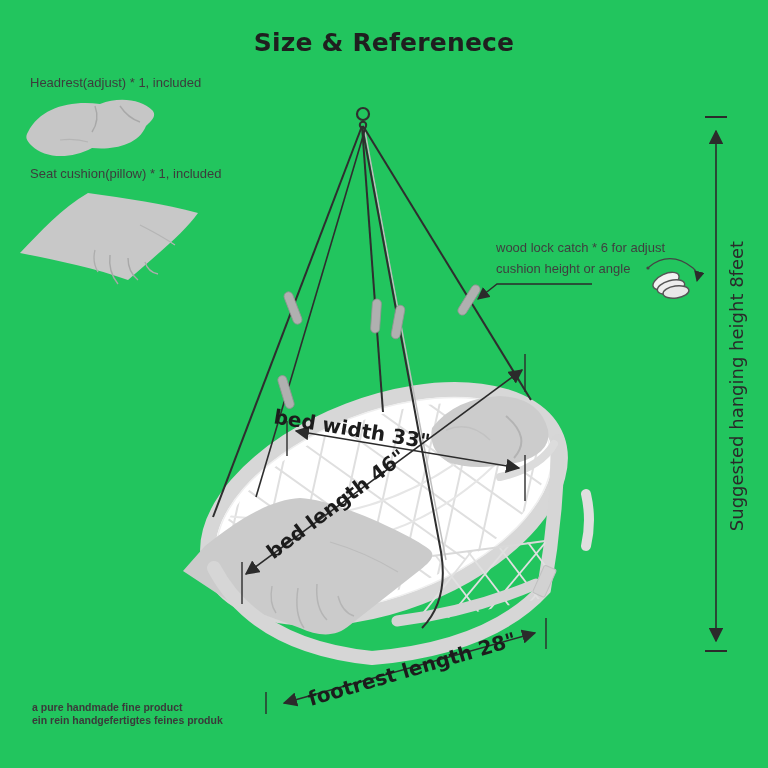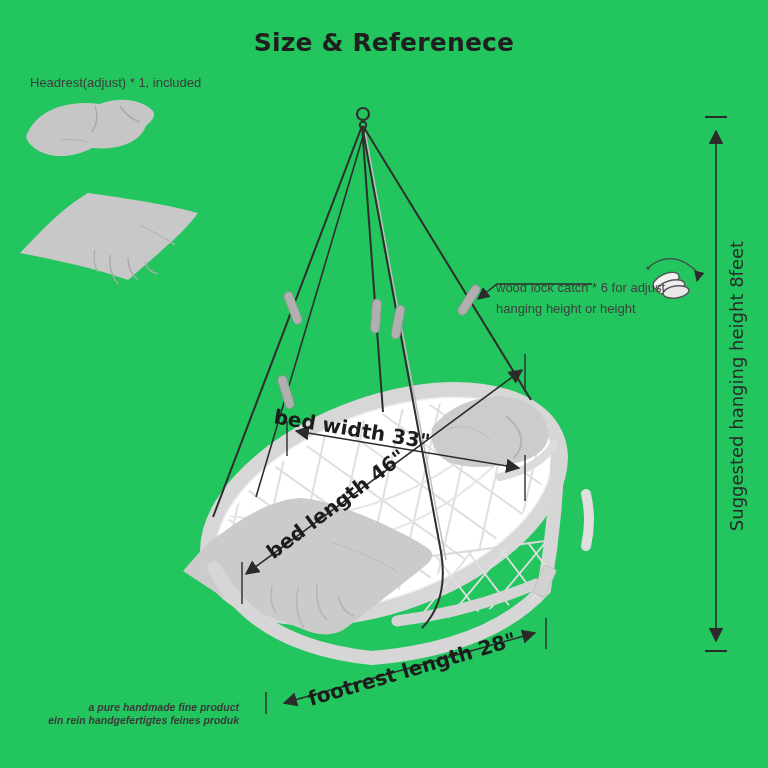--- a/index.html
+++ b/index.html
@@ -4,28 +4,28 @@
 <style>
   html,body{margin:0;padding:0;background:#fff;}
   .canvas{position:relative;width:768px;height:768px;background:#22c55e;overflow:hidden;
           font-family:"DejaVu Sans",sans-serif;}
   svg{position:absolute;left:0;top:0;}
   .title{position:absolute;left:0;top:28px;width:100%;text-align:center;
          font-size:25px;font-weight:700;color:#1f1f1f;letter-spacing:.2px;}
   .lbl{position:absolute;white-space:nowrap;font-size:13px;color:#3c3c3c;
        font-family:"Liberation Sans",sans-serif;}
   .note{position:absolute;white-space:nowrap;font-size:13px;color:#3f3f3f;
-        font-family:"Liberation Sans",sans-serif;margin-top:40px;}
+        font-family:"Liberation Sans",sans-serif;}
   .dim{position:absolute;white-space:nowrap;font-size:20px;font-weight:600;color:#1c1c1c;
        transform-origin:center;}
   .dim-vert{position:absolute;white-space:nowrap;font-size:18px;font-weight:500;color:#2a2a2a;
        transform-origin:center;}
-  .footer{position:absolute;left:24px;top:701px;width:215px;text-align:right;
+  .footer{position:absolute;left:32px;top:701px;width:215px;text-align:left;
           font-family:"Liberation Sans",sans-serif;font-weight:700;color:#3a3a3a;
-          font-size:10.5px;line-height:13px;font-style:italic;}
+          font-size:10.5px;line-height:13px;}
   .footer .ja{font-size:11px;}
 </style>
 </head>
 <body>
 
 <div class="canvas">
 
   <svg width="768" height="768" viewBox="0 0 768 768">
     <defs>
       <marker id="ah" viewBox="0 0 10 10" refX="9" refY="5" markerWidth="9" markerHeight="9" orient="auto-start-reverse" markerUnits="strokeWidth">
@@ -178,23 +178,24 @@
       <ellipse cx="671" cy="287" rx="14" ry="6.5" transform="rotate(-15 671 287)" fill="#ededed" stroke="#555" stroke-width="1.4"></ellipse>
       <ellipse cx="676" cy="292" rx="13" ry="6" transform="rotate(-8 676 292)" fill="#e8e8e8" stroke="#555" stroke-width="1.4"></ellipse>
       <path d="M649,267 Q670,250 693,268 Q699,273 697,281" fill="none" stroke="#444" stroke-width="1.2" marker-end="url(#ah)"></path>
       <circle cx="648" cy="268" r="1.6" fill="#444"></circle>
     </g>
   </svg>
 
   <div class="title">Size &amp; Referenece</div>
 
   <div class="lbl" style="left:30px;top:75px;">Headrest(adjust) * 1, included</div>
+  <div class="lbl" style="left:30px;top:166px;">Seat cushion(pillow) * 1, included</div>
 
   <div class="note" style="left:496px;top:240px;">wood lock catch * 6 for adjust</div>
-  <div class="note" style="left:496px;top:261px;">hanging height or height</div>
+  <div class="note" style="left:496px;top:261px;">cushion height or angle</div>
 
   <div class="dim" style="left:352px;top:429px;transform:translate(-50%,-50%) rotate(9.3deg);">bed width 33"</div>
   <div class="dim" style="left:336px;top:504px;transform:translate(-50%,-50%) rotate(-36.8deg);">bed length 46"</div>
   <div class="dim" style="left:412px;top:669px;transform:translate(-50%,-50%) rotate(-16.3deg);">footrest length 28"</div>
   <div class="dim-vert" style="left:736px;top:386px;transform:translate(-50%,-50%) rotate(-90deg);">Suggested hanging height 8feet</div>
 
   <div class="footer">
     <div>a pure handmade fine product</div>
     <div>ein rein handgefertigtes feines produk</div>
   </div>

